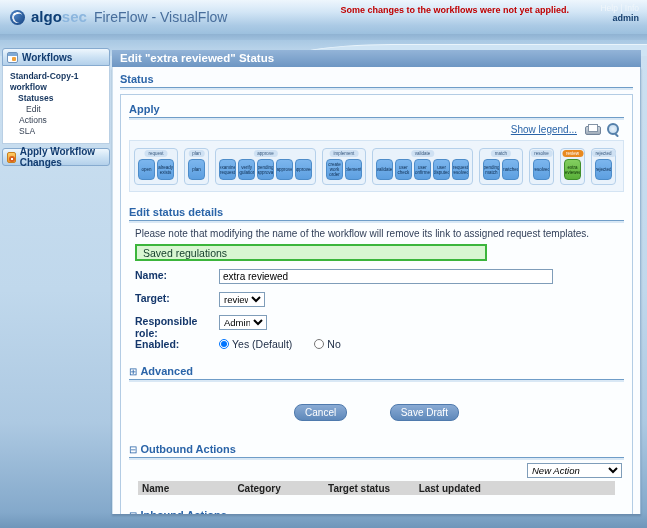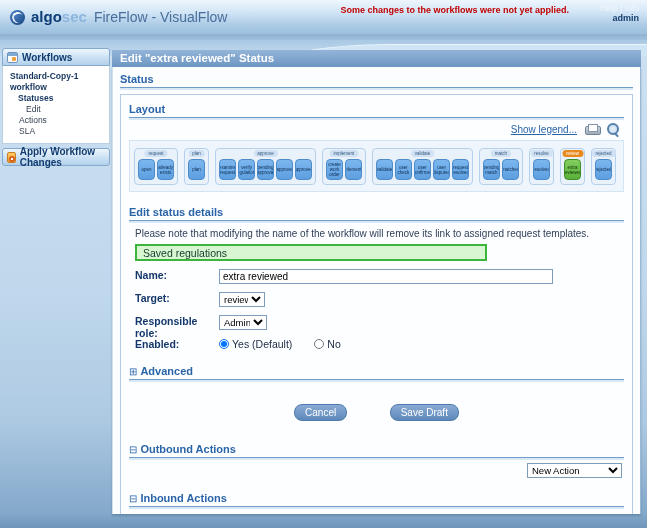--- a/index.html
+++ b/index.html
@@ -156,21 +156,21 @@
   .btn {
     display:inline-block; min-width:44px; text-align:center; padding:2px 10px; margin:0 19px;
     background: linear-gradient(180deg,#8aabd4,#5e88ba); border:1px solid #4f7aad; border-radius:8px;
     color:#ffffff; font-size:10px; font-family:"Liberation Sans",sans-serif; cursor:pointer;
   }
 
   
   .out-h { margin-top:22px; }
   .in-h  { margin-top:14px; }
   .newaction-row { display:flex; justify-content:flex-end; margin:5px 2px 3px 0; }
-  .sel-newaction { width:95px; }
+  .sel-newaction { width:95px;font-style:italic; }
   .actions-table { width:calc(100% - 18px); margin:2px 0 0 9px; border-collapse:collapse; }
   .actions-table th {
     background:#d6d6d6; color:#1e1e1e; font-size:10px; font-weight:bold; text-align:left;
     height:14px; padding:0 0 0 4px;
   }
   .actions-table .c1{width:20%;} .actions-table .c2{width:19%;} .actions-table .c3{width:19%;} .actions-table .c4{width:42%;}
 </style>
 </head>
 <body>
 
@@ -209,21 +209,21 @@
 </div>
 
 <div class="main">
   <div class="title-bar">Edit "extra reviewed" Status</div>
   <div class="panel">
 
     <div class="sec-h">Status</div>
 
     <div class="big-box">
 
-      <div class="sec-h">Layout</div>
+      <div class="sec-h">Apply</div>
       <div class="legend-row">
         <span class="legend-link">Show legend...</span>
         <span class="icon-print"></span>
         <span class="icon-zoom"></span>
       </div>
       <div class="diagram">
           <div class="wf-group">
             <div class="wf-pill">request</div>
             <div class="wf-box">open</div>
             <div class="wf-box">already exists</div>
@@ -312,18 +312,28 @@
         <span class="btn">Cancel</span>
         <span class="btn">Save Draft</span>
       </div>
 
       <div class="sec-h out-h"><span class="boxicon">⊟</span><span>Outbound Actions</span></div>
       <div class="newaction-row">
         <select class="sel sel-newaction">
           <option>New Action</option>
         </select>
       </div>
+      <table class="actions-table">
+        <tbody>
+            <tr>
+          <th class="c1">Name</th>
+          <th class="c2">Category</th>
+          <th class="c3">Target status</th>
+          <th class="c4">Last updated</th>
+        </tr>
+      </tbody>
+        </table>
 
       <div class="sec-h in-h"><span class="boxicon">⊟</span><span>Inbound Actions</span></div>
 
     </div>
   </div>
 </div>
 
 </body></html>

